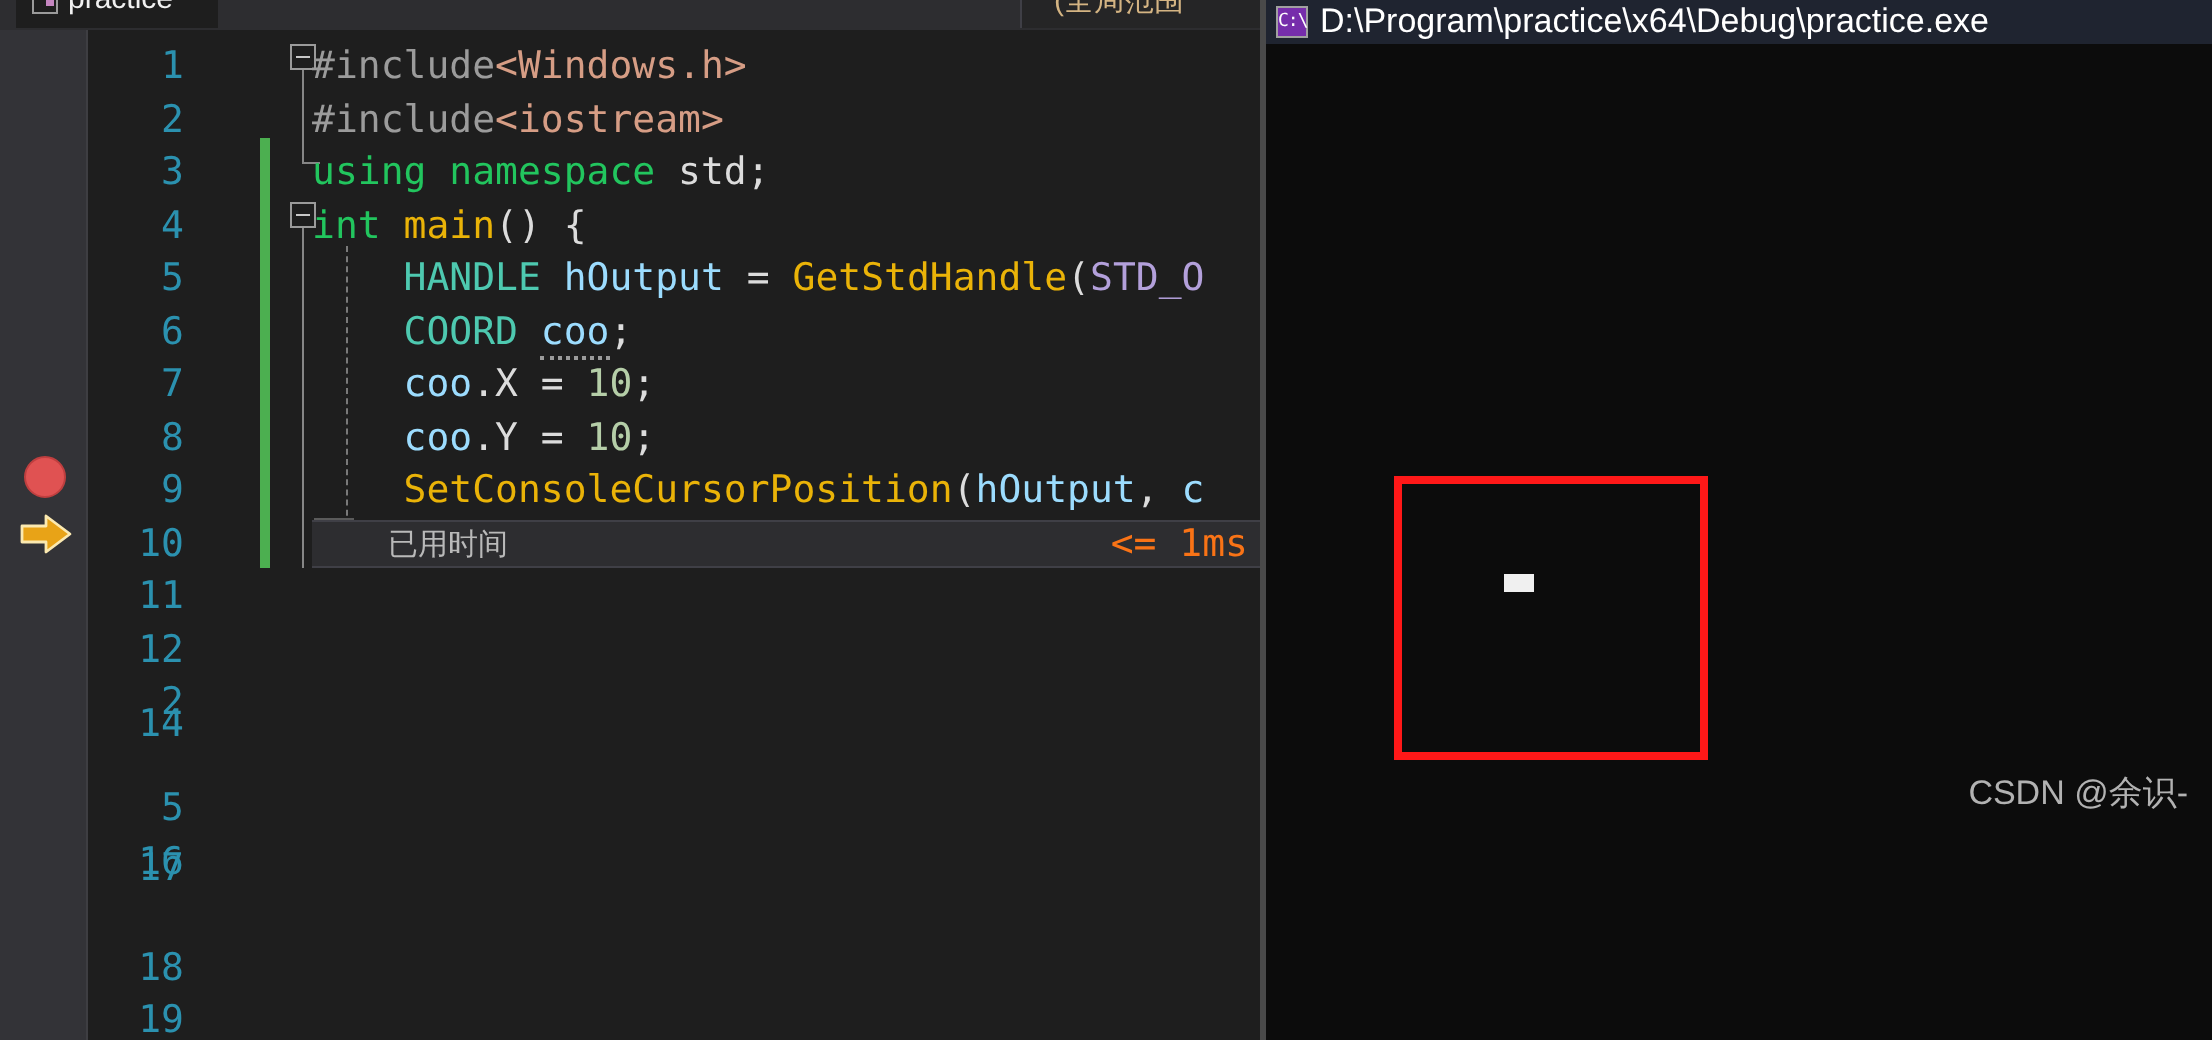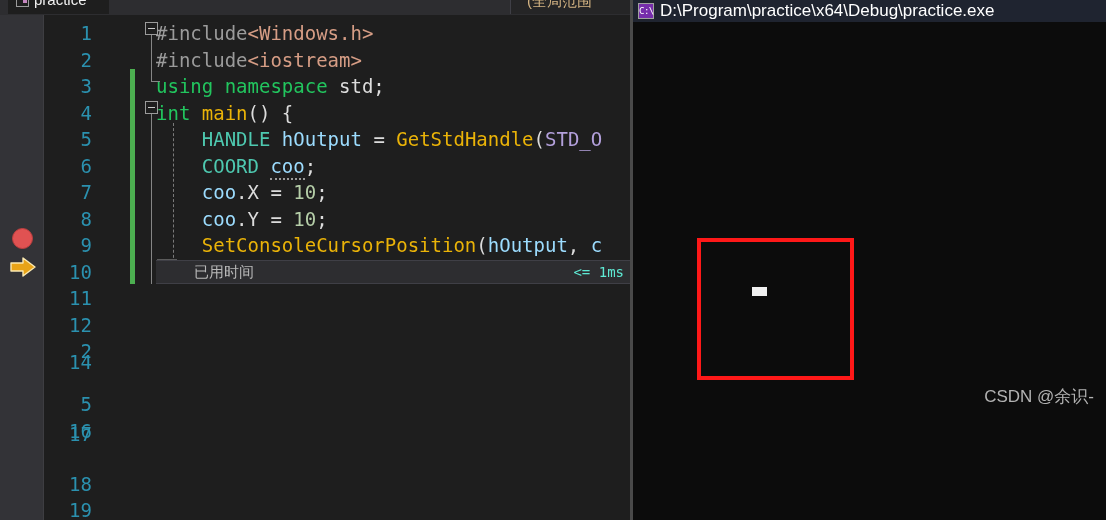--- a/index.html
+++ b/index.html
@@ -228,22 +228,22 @@
     white-space: nowrap;
     width: 476px;
     justify-content: space-between;
   }
   .datatip-cn {
     color: #b9b9b9;
     font-size: 15px;
     font-family: "Liberation Sans", sans-serif;
   }
   .datatip-val {
-    color: #5eead4;
-    font-size: 14px;
+    color: #f97316;
+    font-size: 19px;
     font-family: "DejaVu Sans Mono", monospace;
     margin-left: 6px;
   }
 
   
   .brace10 {
     position: absolute;
     left: 118px;
     font-family: "DejaVu Sans Mono", monospace;
     font-size: 19px;

